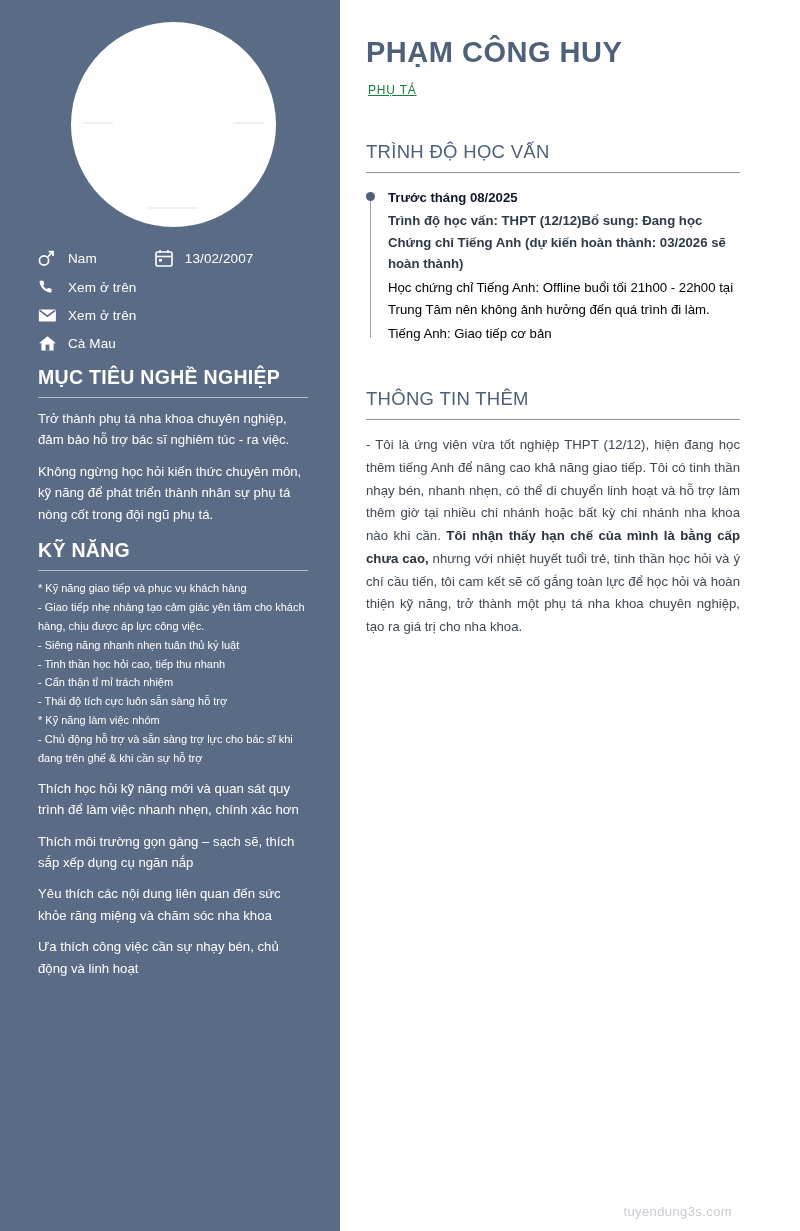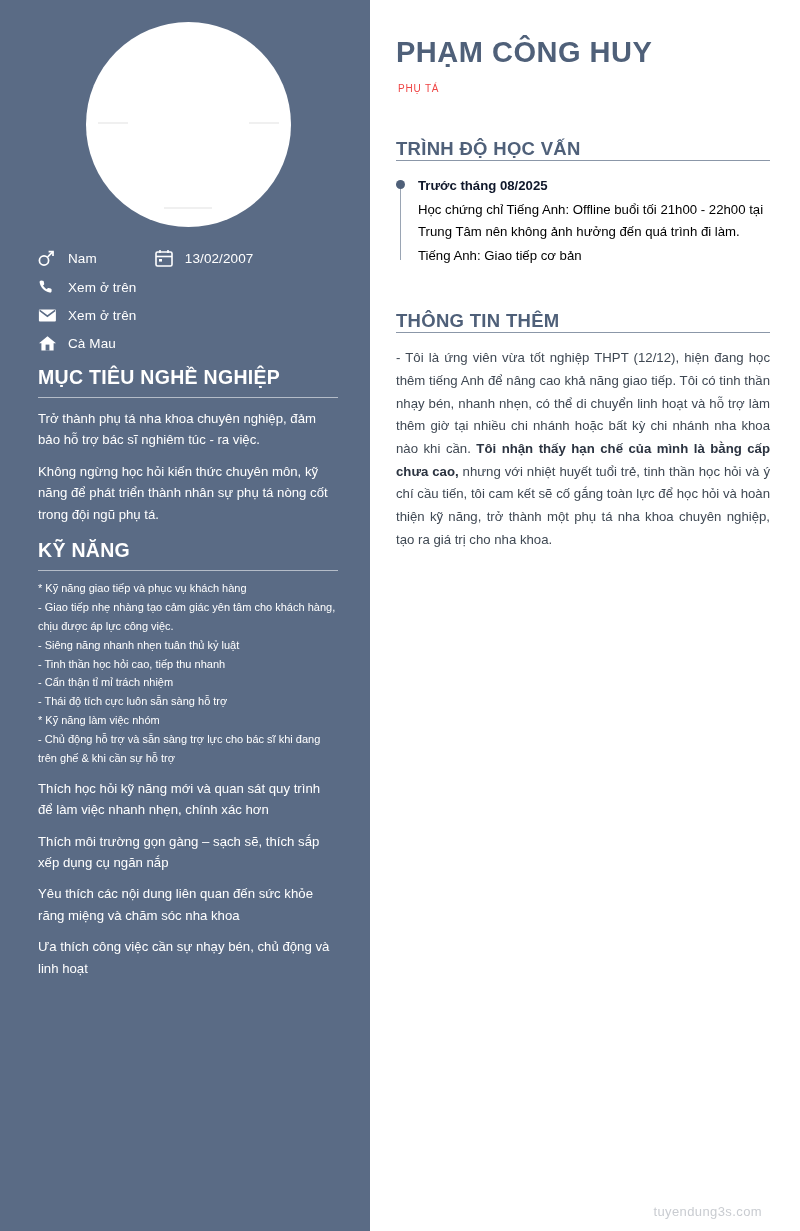--- a/index.html
+++ b/index.html
@@ -13,21 +13,21 @@
     overflow: hidden;
   }
   .cv {
     display: flex;
     width: 800px;
     height: 1231px;
     position: relative;
   }
   
   .left {
-    width: 370px;
+    width: 340px;
     background: #5a6b85;
     color: #ffffff;
     padding: 0 32px 0 38px;
     position: relative;
   }
   .avatar-wrap {
     padding-top: 22px;
     display: flex;
     justify-content: center;
   }
@@ -99,32 +99,34 @@
   }
   .name {
     font-size: 29px;
     font-weight: bold;
     color: #4f6079;
     letter-spacing: .5px;
     margin: 14px 0 0 0;
     text-transform: uppercase;
   }
   .role {
-    font-size: 10px;
-    color: #ef4444;
+    font-size: 12px;
+    color: #15803d;
     margin: 14px 0 0 2px;
     letter-spacing: .8px;
     text-transform: uppercase;
+    text-decoration: underline;
   }
   .sec-title-right {
     font-size: 18.5px;
-    font-weight: bold;
+    font-weight: normal;
     color: #4f6079;
     letter-spacing: .3px;
     text-transform: uppercase;
+    padding-bottom: 9px;
     border-bottom: 1px solid #8b97a8;
     margin: 44px 0 0 0;
   }
   .timeline {
     position: relative;
     padding-left: 22px;
     margin-top: 14px;
   }
   .timeline:before {
     content: "";
@@ -278,20 +280,21 @@
 
   <div class="right">
 
     <div class="name">PHẠM CÔNG HUY</div>
     <div class="role">PHỤ TÁ</div>
 
     <div class="sec-title-right">TRÌNH ĐỘ HỌC VẤN</div>
     <div class="timeline">
       <span class="tl-dot"></span>
       <div class="tl-head">Trước tháng 08/2025</div>
+      <div class="tl-sub">Trình độ học vấn: THPT (12/12)Bổ sung: Đang học Chứng chỉ Tiếng Anh (dự kiến hoàn thành: 03/2026 sẽ hoàn thành)</div>
       <div class="tl-body">Học chứng chỉ Tiếng Anh: Offline buổi tối 21h00 - 22h00 tại Trung Tâm nên không ảnh hưởng đến quá trình đi làm.</div>
       <div class="tl-body">Tiếng Anh: Giao tiếp cơ bản</div>
     </div>
 
     <div class="sec-title-right">THÔNG TIN THÊM</div>
     <div class="more-body"><span>- Tôi là ứng viên vừa tốt nghiệp THPT (12/12), hiện đang học thêm tiếng Anh để nâng cao khả năng giao tiếp. Tôi có tinh thần nhạy bén, nhanh nhẹn, có thể di chuyển linh hoạt và hỗ trợ làm thêm giờ tại nhiều chi nhánh hoặc bất kỳ chi nhánh nha khoa nào khi cần. </span><b>Tôi nhận thấy hạn chế của mình là bằng cấp chưa cao,</b><span> nhưng với nhiệt huyết tuổi trẻ, tinh thần học hỏi và ý chí cầu tiến, tôi cam kết sẽ cố gắng toàn lực để học hỏi và hoàn thiện kỹ năng, trở thành một phụ tá nha khoa chuyên nghiệp, tạo ra giá trị cho nha khoa.</span></div>
 
     <div class="watermark">tuyendung3s.com</div>
 
   </div>

